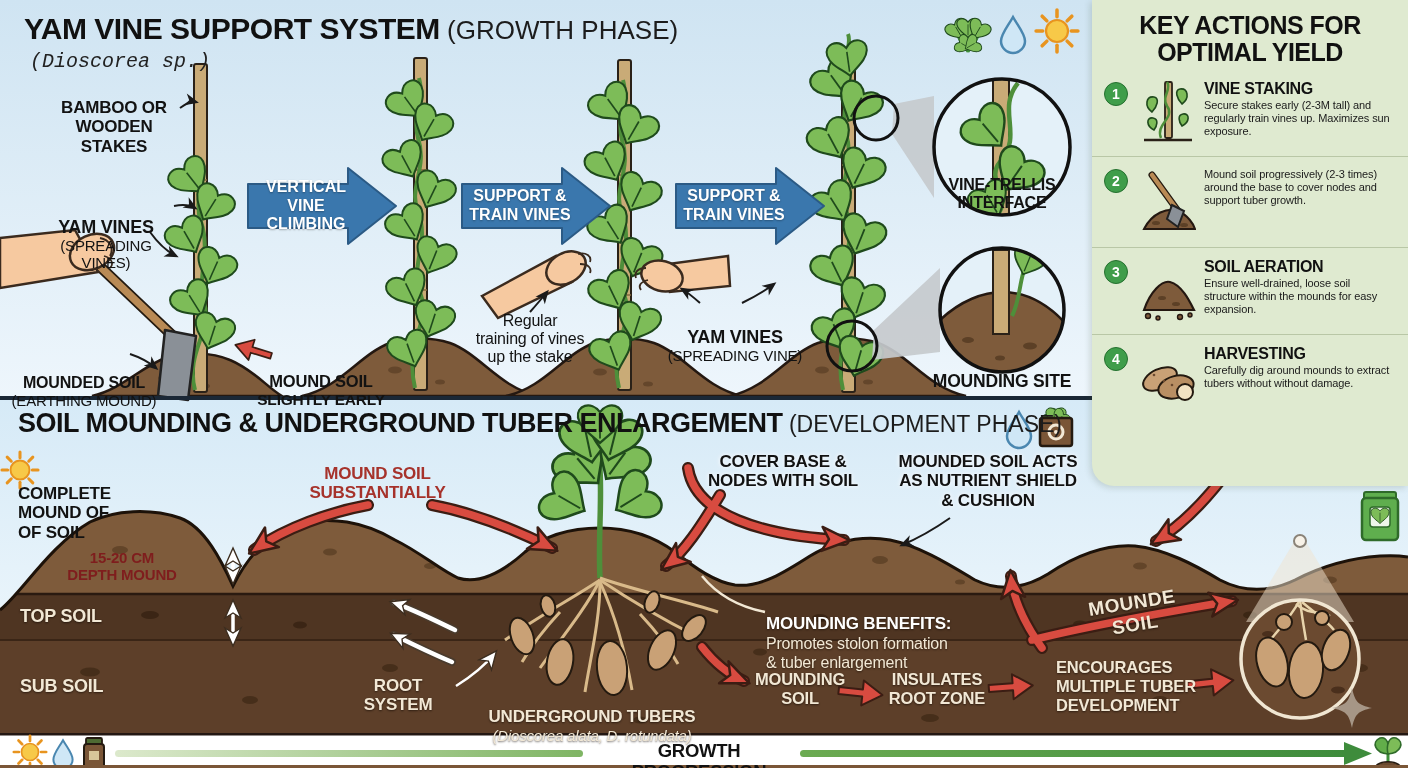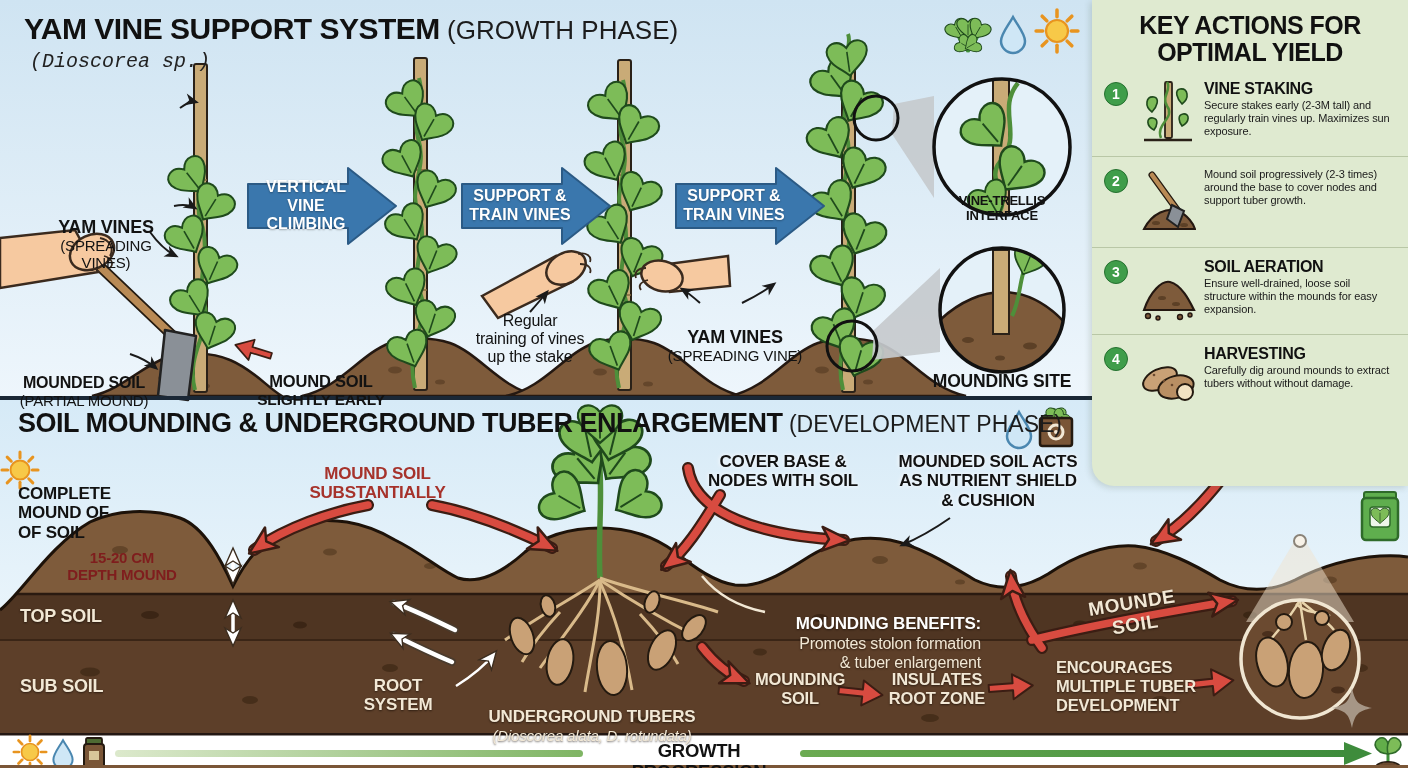--- a/index.html
+++ b/index.html
@@ -465,67 +465,69 @@
     <use href="#seedling" transform="translate(1388,750)"></use>
     <rect x="0" y="765" width="1408" height="3" fill="#7a5637"></rect>
   </g>
 </svg>
 
 <div class="title1">
   <span class="main">YAM VINE SUPPORT SYSTEM</span><span class="phase"> (GROWTH PHASE)</span>
 </div>
 <div class="species ital">(Dioscorea sp.)</div>
 
+<div class="lbl" style="left:44px;top:98px;width:140px;font-size:17px;">BAMBOO OR
+WOODEN STAKES</div>
 <div class="lbl" style="left:36px;top:196px;width:140px;font-size:18px;">
   <span>YAM VINES</span>
   <span class="sub" style="font-size:15px;">(SPREADING VINES)</span>
 </div>
 <div class="lbl" style="left:8px;top:356px;width:152px;font-size:16px;">
   <span>MOUNDED SOIL</span>
-  <span class="sub" style="font-size:15px;">(PARTIAL MOUND)</span>
+  <span class="sub" style="font-size:15px;">(EARTHING MOUND)</span>
 </div>
 <div class="lbl" style="left:256px;top:353px;width:130px;font-size:16.5px;">
   <span>MOUND SOIL</span>
   <span class="sub" style="font-weight:600;font-size:15.5px;">SLIGHTLY EARLY</span>
 </div>
 <div class="arrowtxt" style="left:252px;top:182px;width:108px;height:48px;">VERTICAL VINE
 CLIMBING</div>
 <div class="arrowtxt" style="left:466px;top:182px;width:108px;height:48px;">SUPPORT &amp;
 TRAIN VINES</div>
 <div class="arrowtxt" style="left:680px;top:182px;width:108px;height:48px;">SUPPORT &amp;
 TRAIN VINES</div>
 <div class="lbl" style="left:470px;top:312px;width:120px;font-size:16px;font-weight:normal;">Regular
 training of vines
 up the stake</div>
 <div class="lbl" style="left:660px;top:306px;width:150px;font-size:18px;">
   <span>YAM VINES</span>
   <span class="sub" style="font-size:15px;">(SPREADING VINE)</span>
 </div>
-<div class="lbl" style="left:936px;top:194px;width:132px;font-size:13px;">VINE-TRELLIS
+<div class="lbl" style="left:936px;top:176px;width:132px;font-size:16px;">VINE-TRELLIS
 INTERFACE</div>
 <div class="lbl" style="left:926px;top:372px;width:152px;font-size:17.5px;">MOUNDING SITE</div>
 
 <div class="title2">
   <span class="main">SOIL MOUNDING &amp; UNDERGROUND TUBER ENLARGEMENT</span><span class="phase"> (DEVELOPMENT PHASE)</span>
 </div>
 <div class="lbl left" style="left:18px;top:484px;width:130px;font-size:17px;">COMPLETE
 MOUND OF
 OF SOIL</div>
 <div class="lbl" style="left:56px;top:549px;width:132px;font-size:15px;color:#7f1d1d;">15-20 CM
 DEPTH MOUND</div>
 <div class="lbl cream left" style="left:20px;top:606px;width:110px;font-size:18px;">TOP SOIL</div>
 <div class="lbl cream left" style="left:20px;top:676px;width:110px;font-size:18px;">SUB SOIL</div>
 <div class="lbl darkred" style="left:300px;top:464px;width:155px;font-size:17px;">MOUND SOIL
 SUBSTANTIALLY</div>
 <div class="lbl halo" style="left:698px;top:452px;width:170px;font-size:17px;">COVER BASE &amp;
 NODES WITH SOIL</div>
 <div class="lbl halo" style="left:898px;top:452px;width:180px;font-size:17px;">MOUNDED SOIL ACTS
 AS NUTRIENT SHIELD
 &amp; CUSHION</div>
-<div class="lbl left" style="left:766px;top:596px;width:215px;text-align:right;">
+<div class="lbl left" style="left:766px;top:596px;width:215px;">
   <span style="font-size:17px;color:#ffffff;text-shadow:0 1px 2px rgba(20,10,4,.6);">MOUNDING BENEFITS:</span>
   <span class="sub" style="font-size:16px;color:#f2e8d5;text-shadow:0 1px 2px rgba(20,10,4,.6);line-height:1.2;">Promotes stolon formation
 &amp; tuber enlargement</span>
 </div>
 <div class="lbl cream" style="left:338px;top:676px;width:120px;font-size:17px;">ROOT SYSTEM</div>
 <div class="lbl cream" style="left:472px;top:688px;width:240px;font-size:17px;">
   <span>UNDERGROUND TUBERS</span>
   <span class="sub ital" style="font-size:15px;">(Dioscorea alata, D. rotundata)</span>
 </div>
 <div class="lbl cream" style="left:752px;top:670px;width:96px;font-size:16.5px;">MOUNDING

